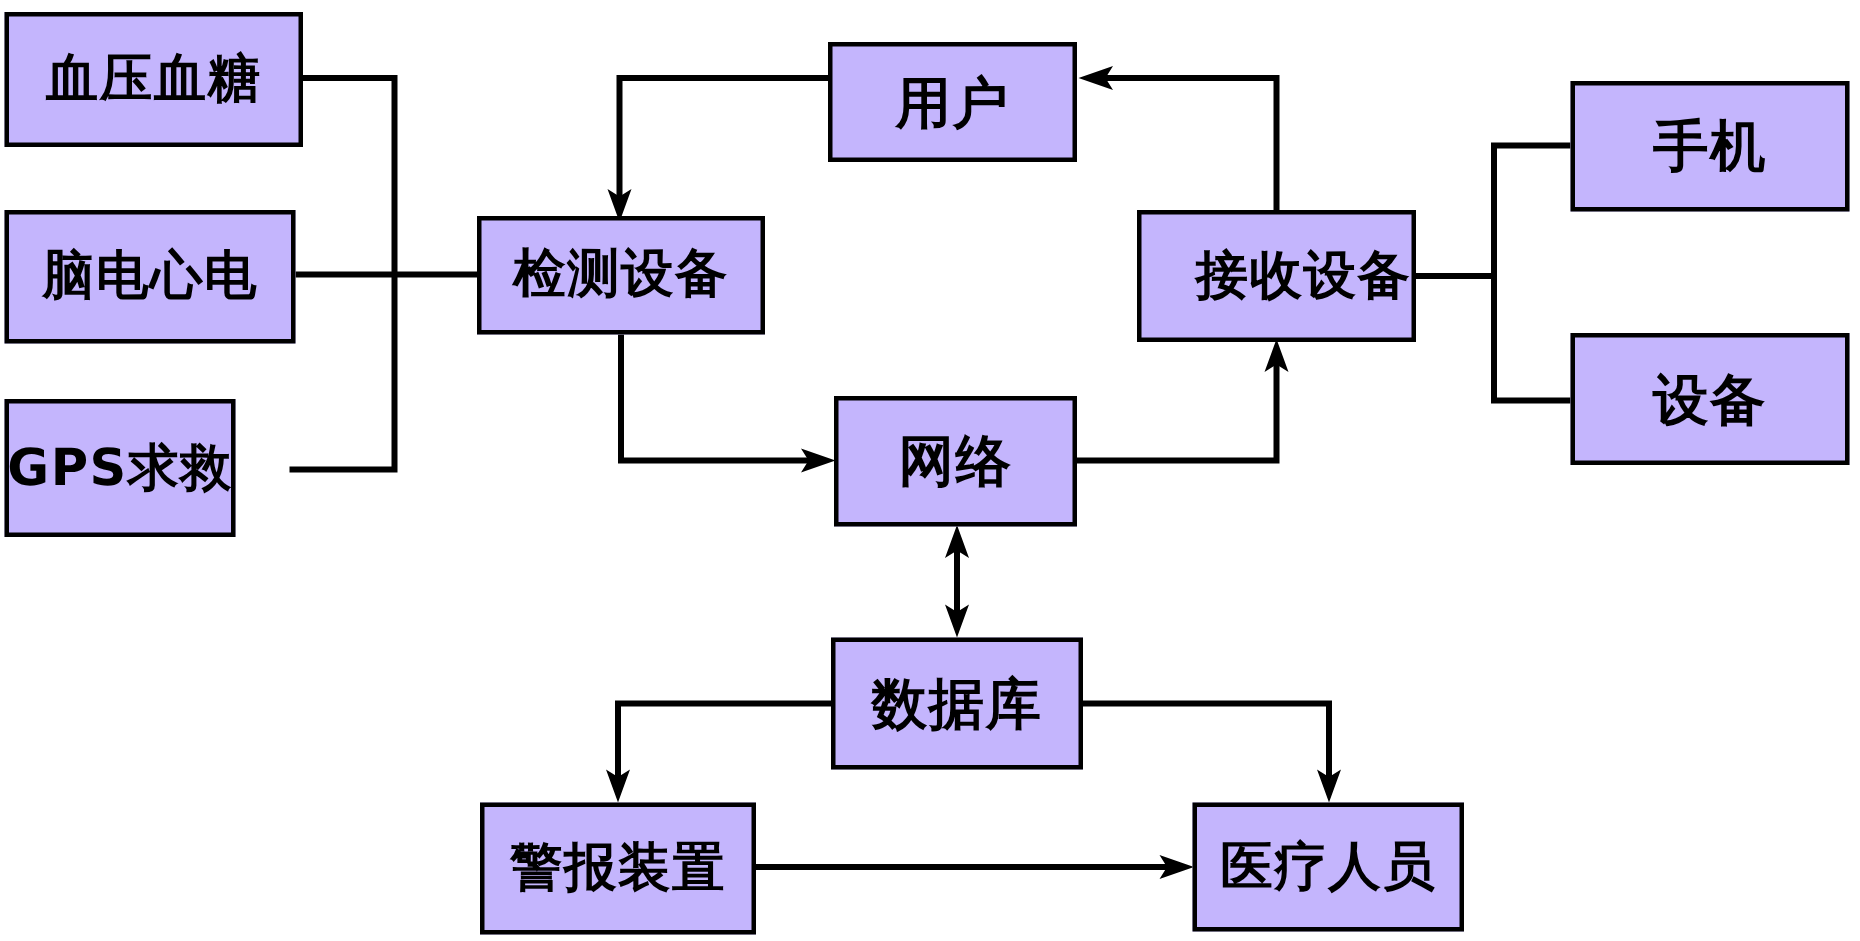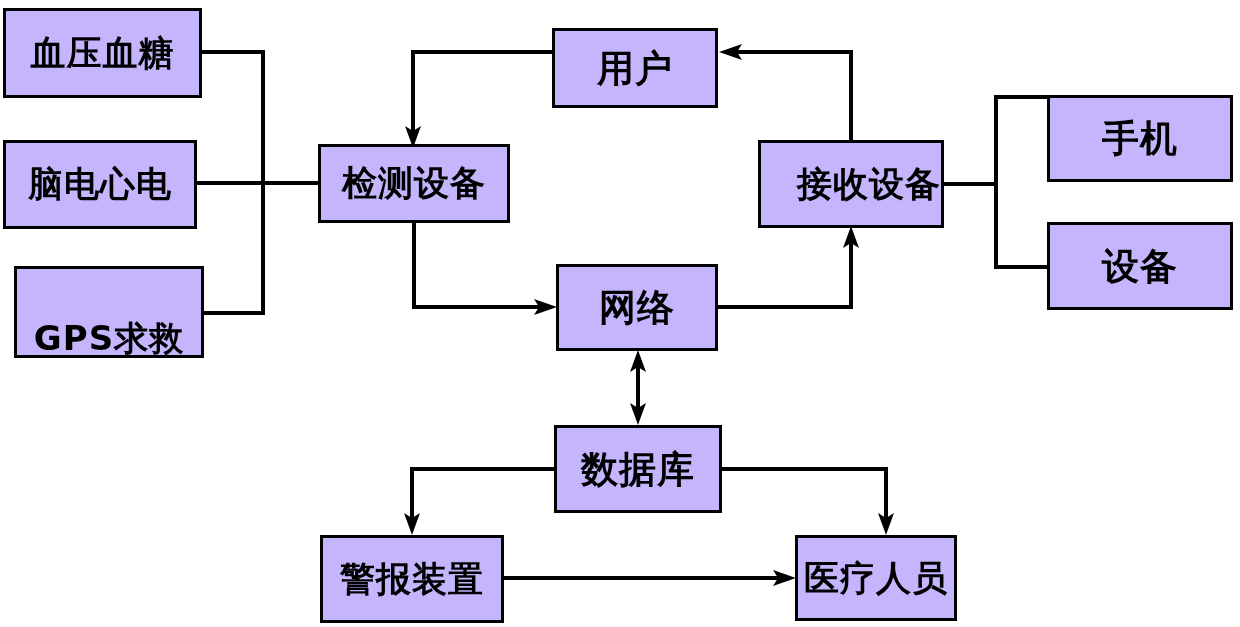--- a/index.html
+++ b/index.html
@@ -88,53 +88,53 @@
   </svg>
 
   <div class="node" style="left:3px;top:8px;width:199px;height:90px;">
     <span class="label cjk">血压血糖</span>
   </div>
 
   <div class="node" style="left:3px;top:140px;width:194px;height:89px;">
     <span class="label cjk">脑电心电</span>
   </div>
 
-  <div class="node" style="left:14px;top:266px;width:190px;height:92px;align-items:flex-end;">
+  <div class="node" style="left:3px;top:266px;width:154px;height:92px;">
     <span class="label gps">GPS求救</span>
   </div>
 
   <div class="node" style="left:318px;top:144px;width:192px;height:79px;">
     <span class="label cjk">检测设备</span>
   </div>
 
   <div class="node" style="left:552px;top:28px;width:166px;height:80px;">
     <span class="label cjk-lg">用户</span>
   </div>
 
   <div class="node" style="left:556px;top:264px;width:162px;height:87px;">
     <span class="label cjk-lg">网络</span>
   </div>
 
   <div class="node" style="left:758px;top:140px;width:186px;height:88px;justify-content:flex-end;">
     <span class="label cjk">接收设备</span>
   </div>
 
-  <div class="node" style="left:1047px;top:54px;width:186px;height:87px;margin-top:41px;">
+  <div class="node" style="left:1047px;top:54px;width:186px;height:87px;">
     <span class="label cjk-lg">手机</span>
   </div>
 
   <div class="node" style="left:1047px;top:222px;width:186px;height:88px;">
     <span class="label cjk-lg">设备</span>
   </div>
 
   <div class="node" style="left:554px;top:425px;width:168px;height:88px;">
     <span class="label cjk-lg">数据库</span>
   </div>
 
   <div class="node" style="left:320px;top:535px;width:184px;height:88px;">
     <span class="label cjk">警报装置</span>
   </div>
 
-  <div class="node" style="left:795px;top:535px;width:162px;height:86px;">
+  <div class="node" style="left:795px;top:535px;width:181px;height:86px;">
     <span class="label cjk">医疗人员</span>
   </div>
 
 </div>
 
 </body></html>

